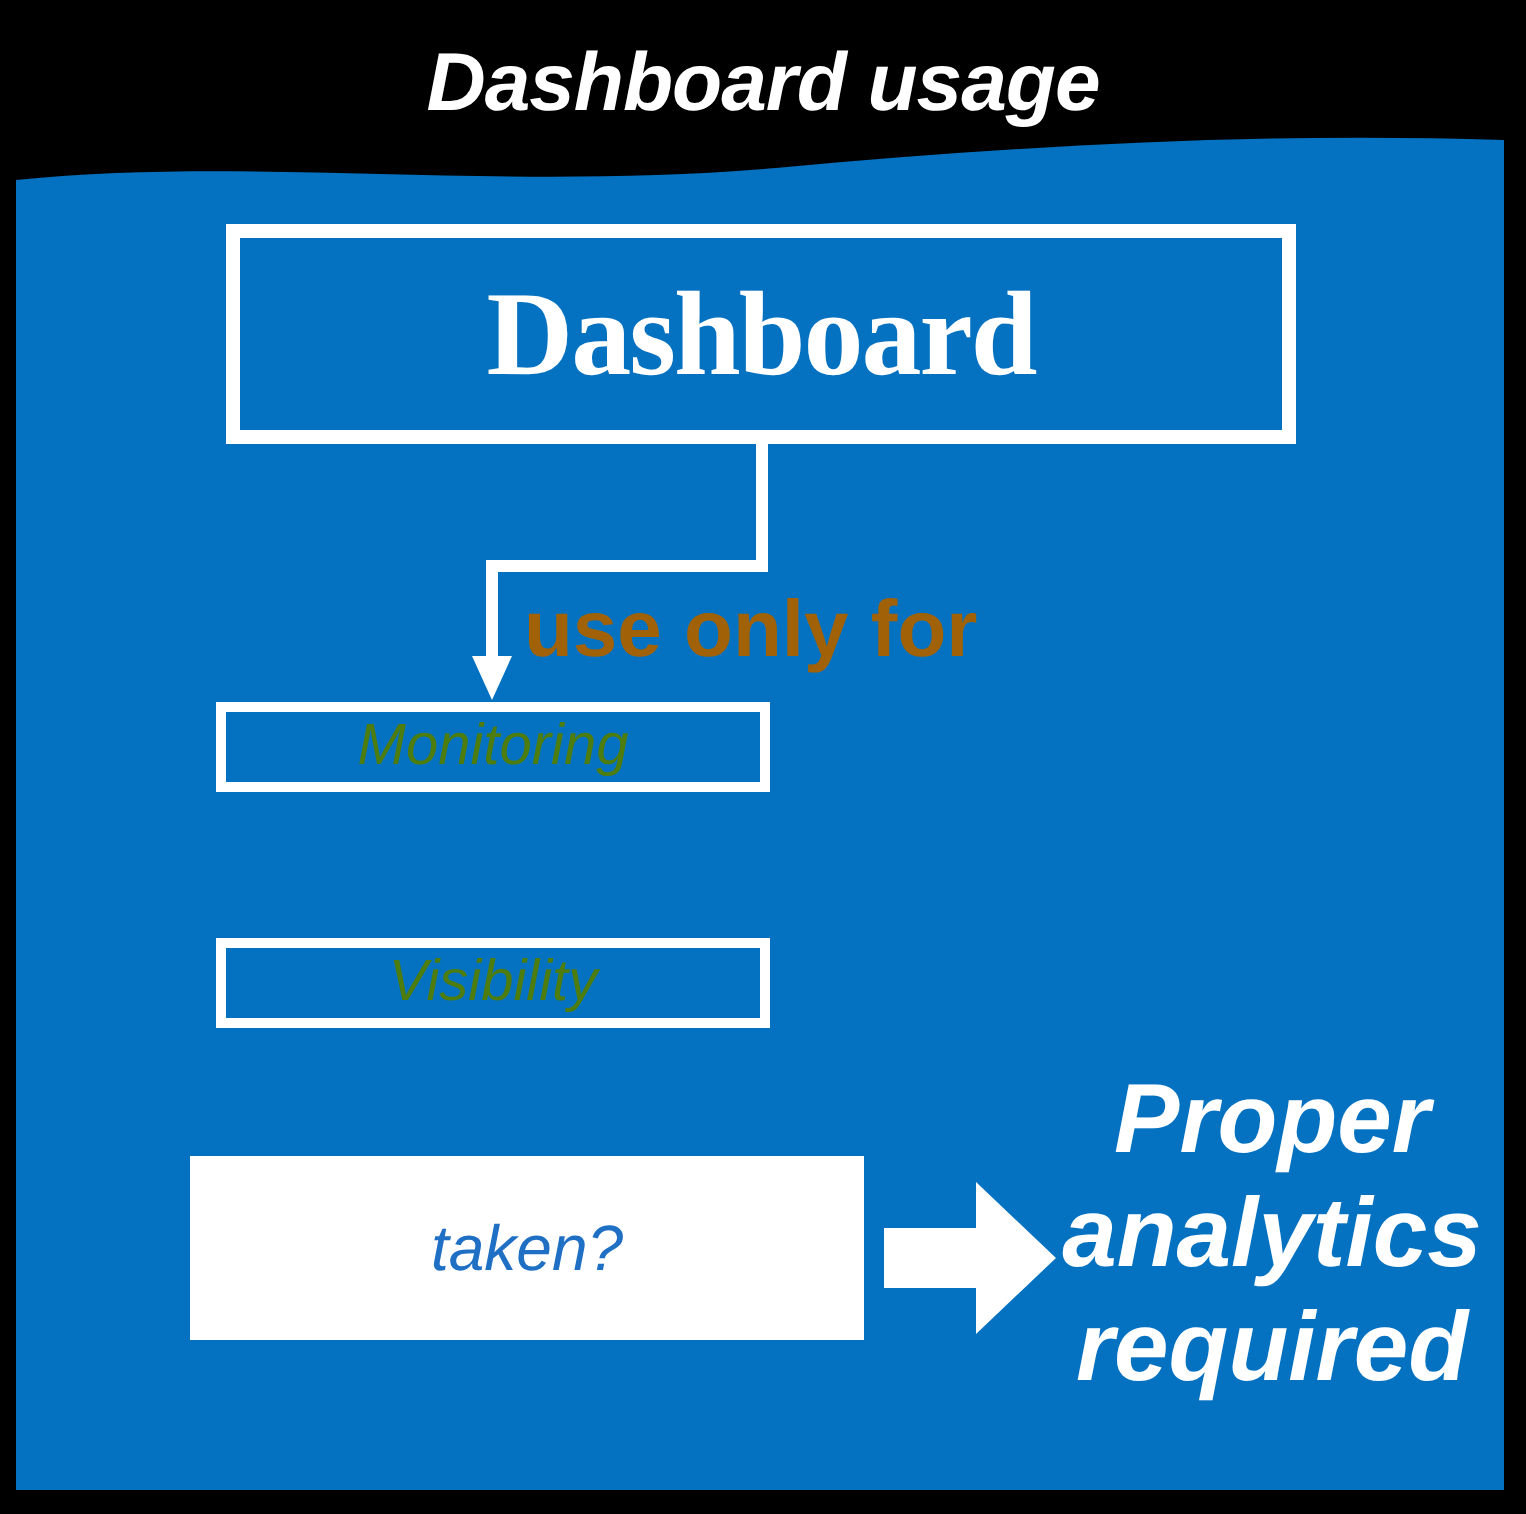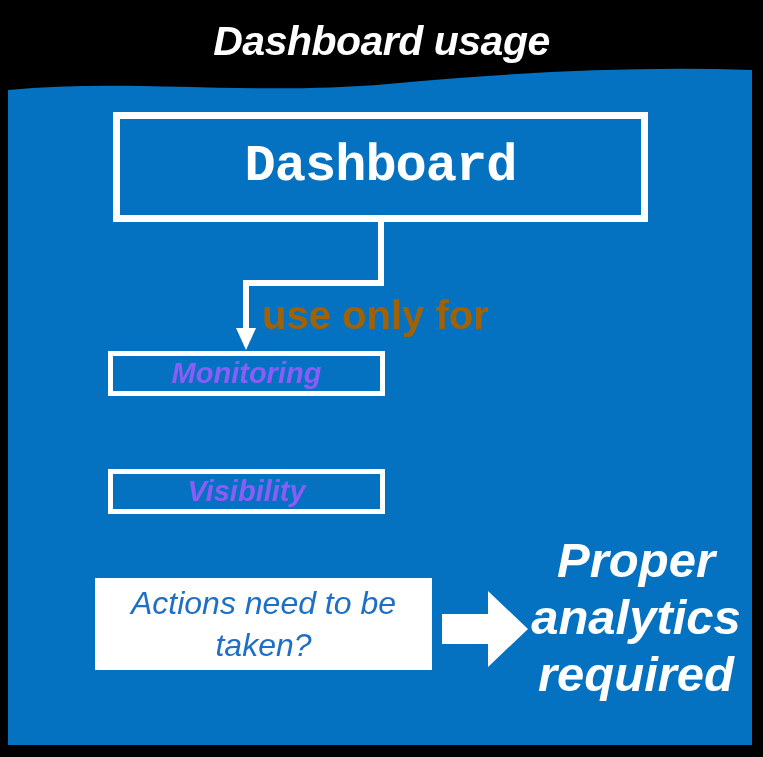--- a/index.html
+++ b/index.html
@@ -79,22 +79,22 @@
     height: 110px;
     box-sizing: border-box;
     border: 7px solid #ffffff;
     background: transparent;
     display: flex;
     align-items: center;
     justify-content: center;
   }
   #dashboard-box .label {
     color: #ffffff;
-    font-family: Liberation Mono, monospace;
-    font-size: 52px;
+    font-family: Liberation Serif, serif;
+    font-size: 60px;
     font-weight: bold;
     font-style: normal;
     line-height: 86px;
     white-space: nowrap;
     letter-spacing: -1px;
   }
 
   
   #connector {
     position: absolute;
@@ -126,24 +126,24 @@
     width: 277px;
     height: 45px;
     box-sizing: border-box;
     border: 5px solid #ffffff;
     background: transparent;
     display: flex;
     align-items: center;
     justify-content: center;
   }
   .usage-box .label {
-    color: #8b5cf6;
+    color: #4d7c0f;
     font-family: "Liberation Sans", sans-serif;
     font-size: 29px;
-    font-weight: bold;
+    font-weight: normal;
     font-style: italic;
     line-height: 33px;
     white-space: nowrap;
   }
   #usage-box-0 { top: 351px; }
   #usage-box-1 { top: 410px; }
   #usage-box-2 { top: 469px; }
 
   
   #question-box {
@@ -233,21 +233,20 @@
     <div id="use-only-for">use only for</div>
 
     <div class="usage-box" id="usage-box-0">
       <span class="label">Monitoring</span>
     </div>
     <div class="usage-box" id="usage-box-2">
       <span class="label">Visibility</span>
     </div>
 
     <div id="question-box">
-      <span class="qline">Actions need to be</span>
       <span class="qline">taken?</span>
     </div>
 
     <div id="block-arrow">
       <svg viewBox="0 0 90 82" width="90" height="82" xmlns="http://www.w3.org/2000/svg" aria-hidden="true">
         <polygon points="2,26 48,26 48,3 88,41 48,79 48,56 2,56" fill="#ffffff"></polygon>
       </svg>
     </div>
 
     <div id="outcome">

